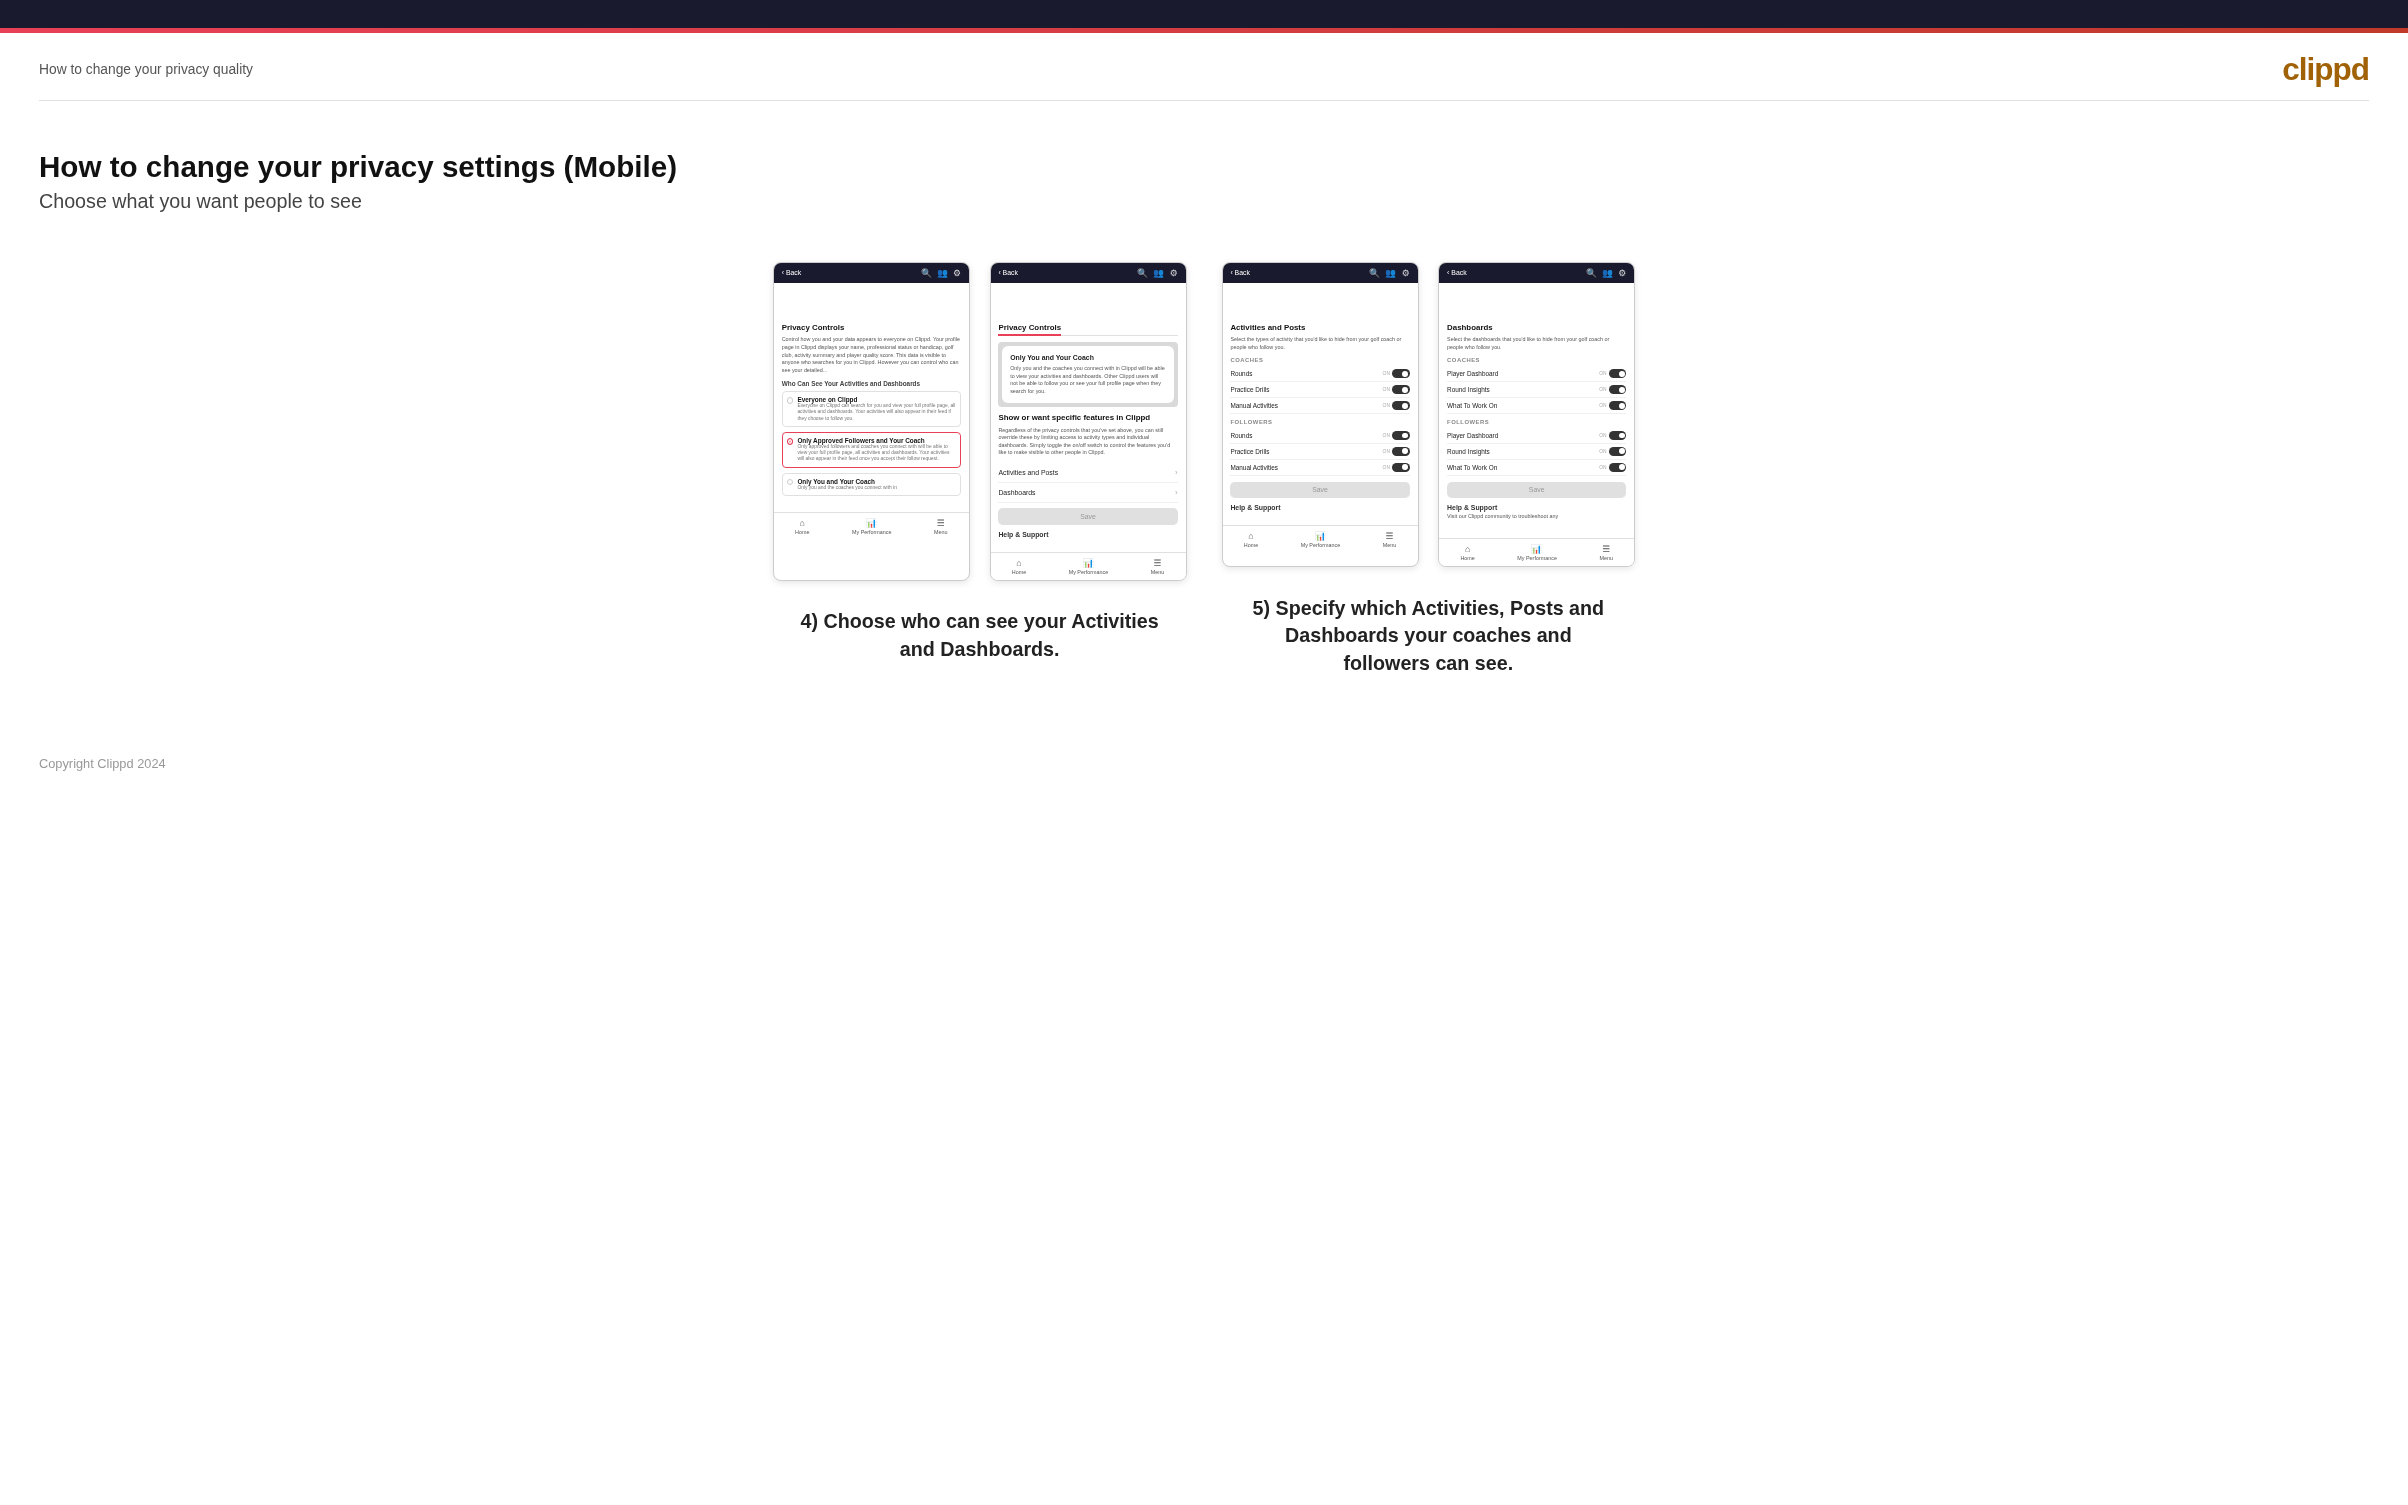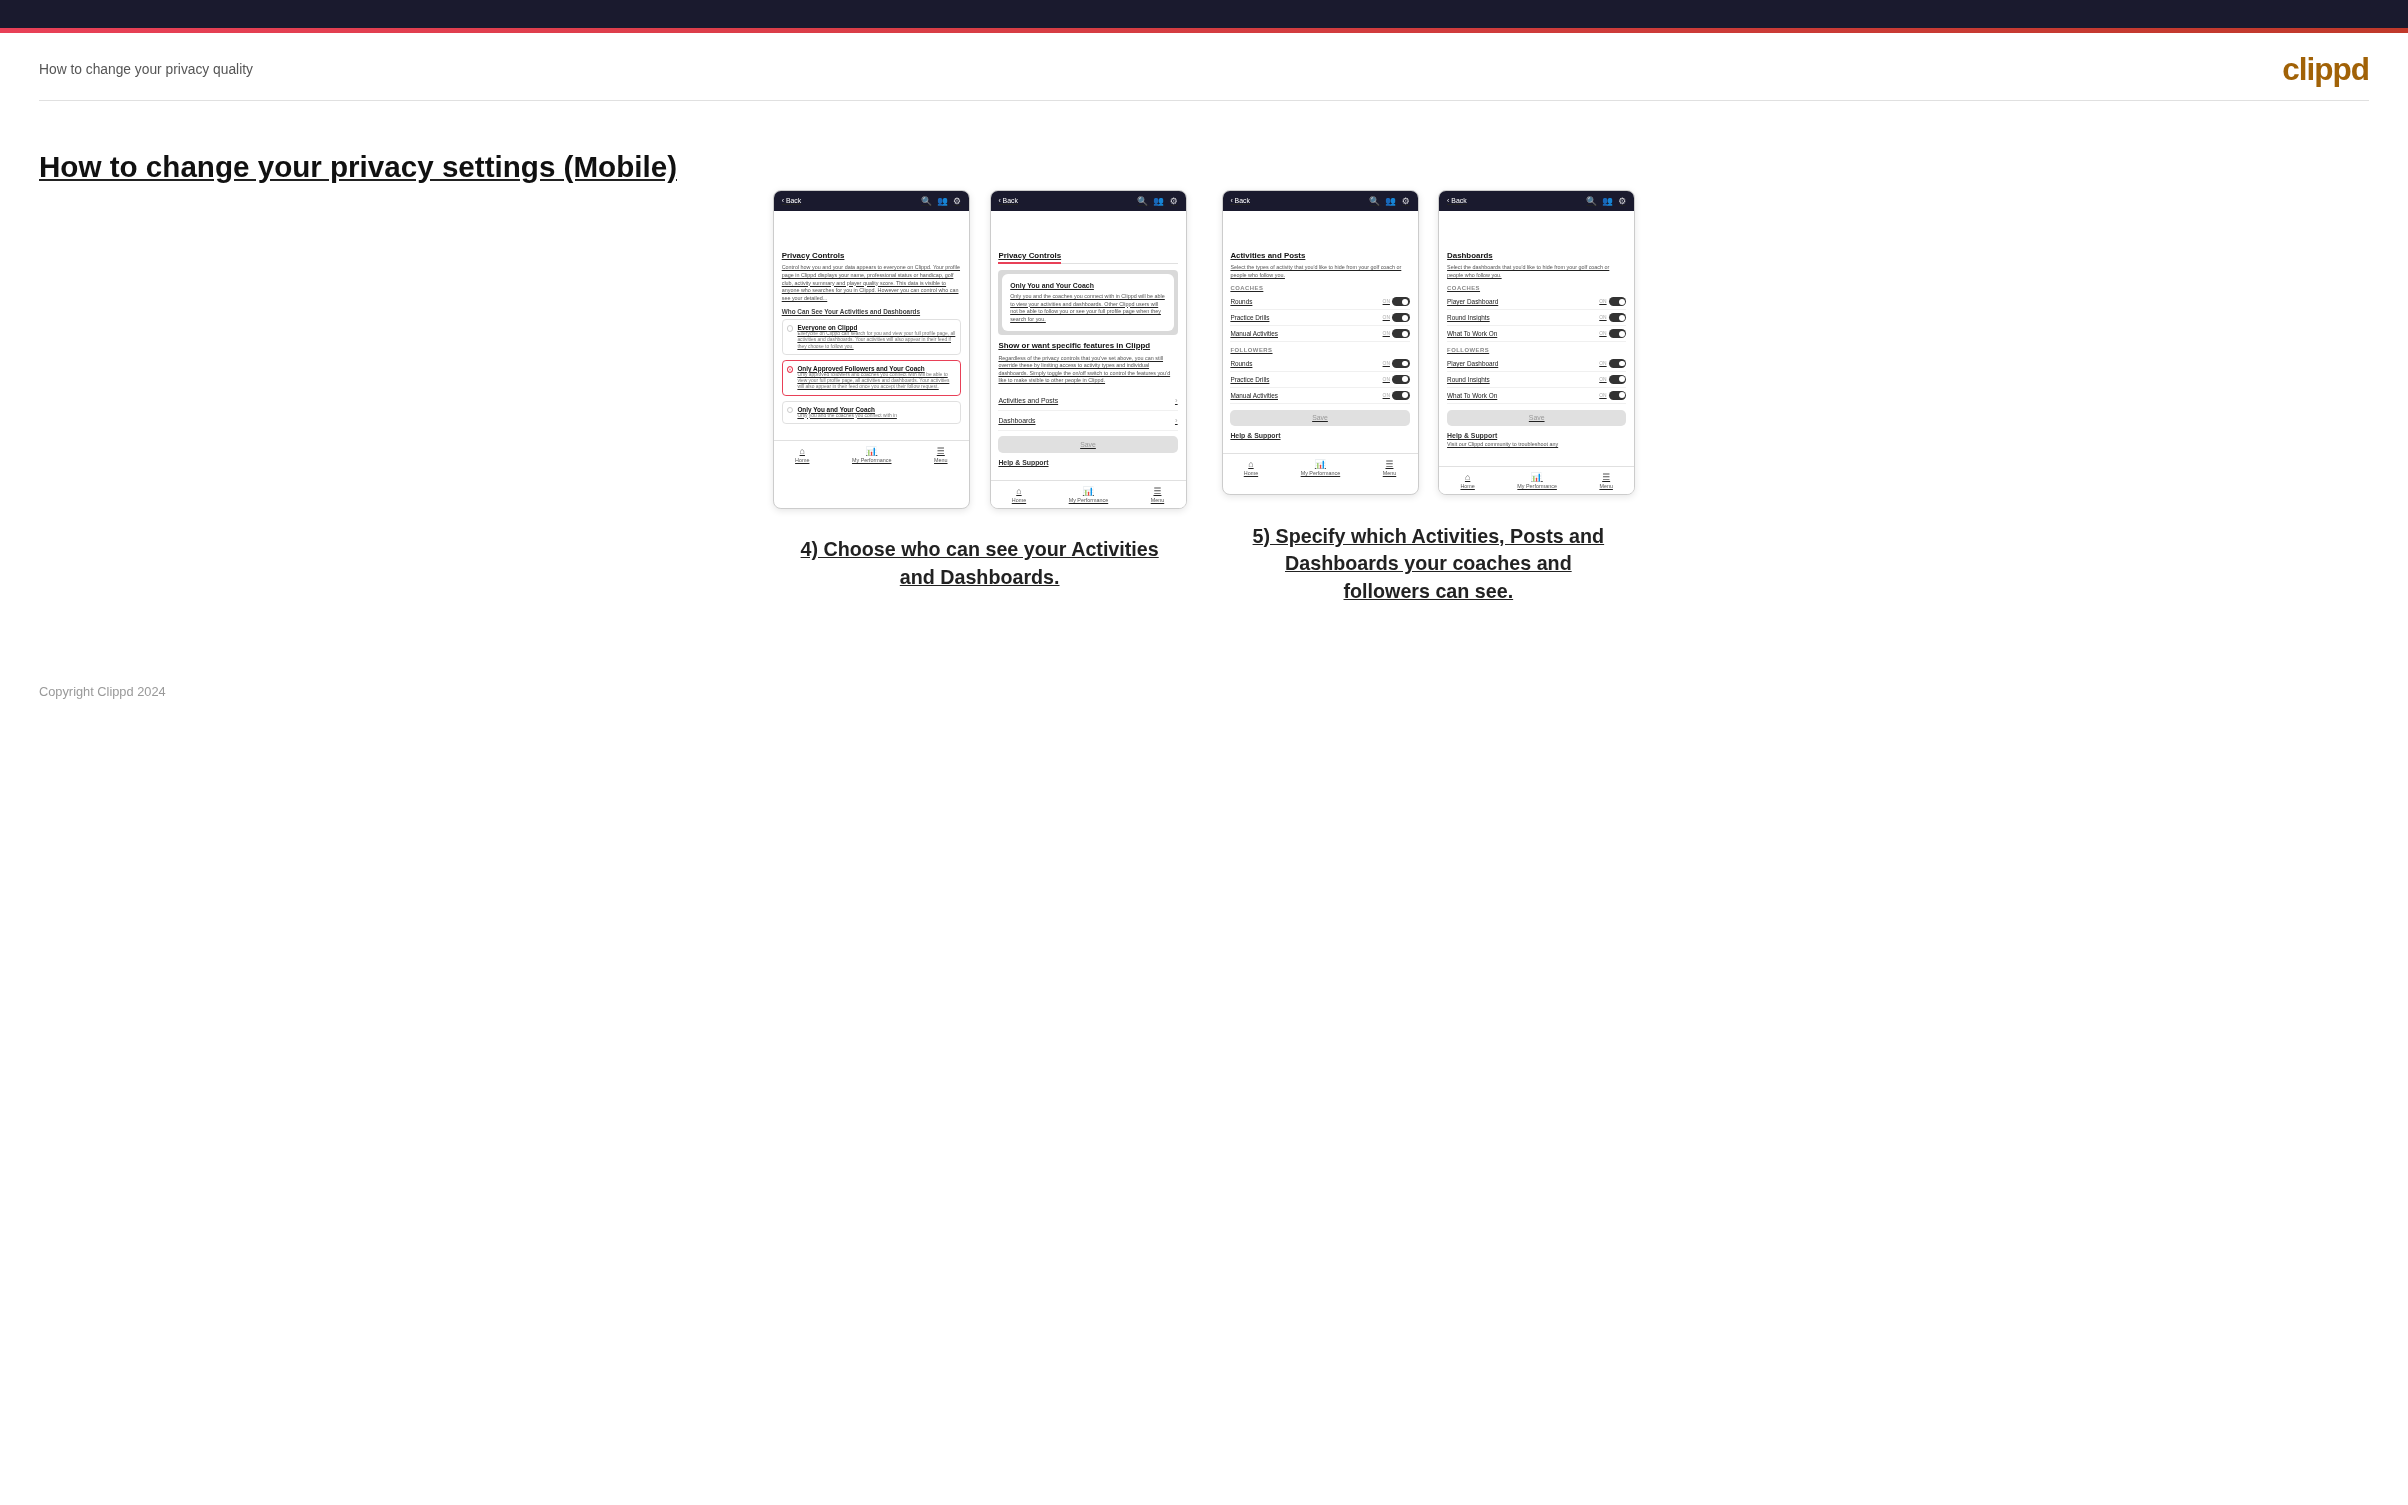--- a/index.html
+++ b/index.html
@@ -39,21 +39,20 @@
     }
     .header-divider {
       height: 1px;
       background: #e0e0e0;
       margin: 0 39px;
     }
 
     
     .main {
       padding: 49px 39px 59px 39px;
-      text-decoration: underline;
     }
     .page-title {
       font-size: 29.6px;
       font-weight: 800;
       color: #111;
       margin-bottom: 5.9px;
     }
     .page-subtitle {
       font-size: 19.7px;
       color: #444;
@@ -303,20 +302,21 @@
 <div class="accent-bar"></div>
 
 <div class="header">
   <span class="header-breadcrumb">How to change your privacy quality</span>
   <span class="logo">clippd</span>
 </div>
 <div class="header-divider"></div>
 
 <div class="main">
   <h1 class="page-title">How to change your privacy settings (Mobile)</h1>
+  <p class="page-subtitle">Choose what you want people to see</p>
 
   <div class="screenshots-row">
 
     <div class="screenshot-group">
       <div class="screenshots-pair">
 
         <div class="phone-screen">
           <div class="ph-topbar">
             <div class="ph-topbar-left">
               <span class="ph-back-text">‹ Back</span>

